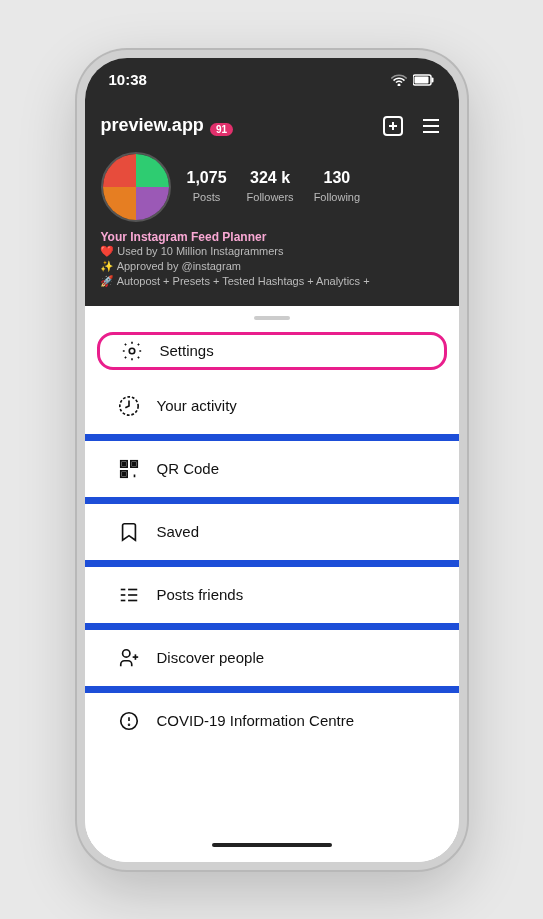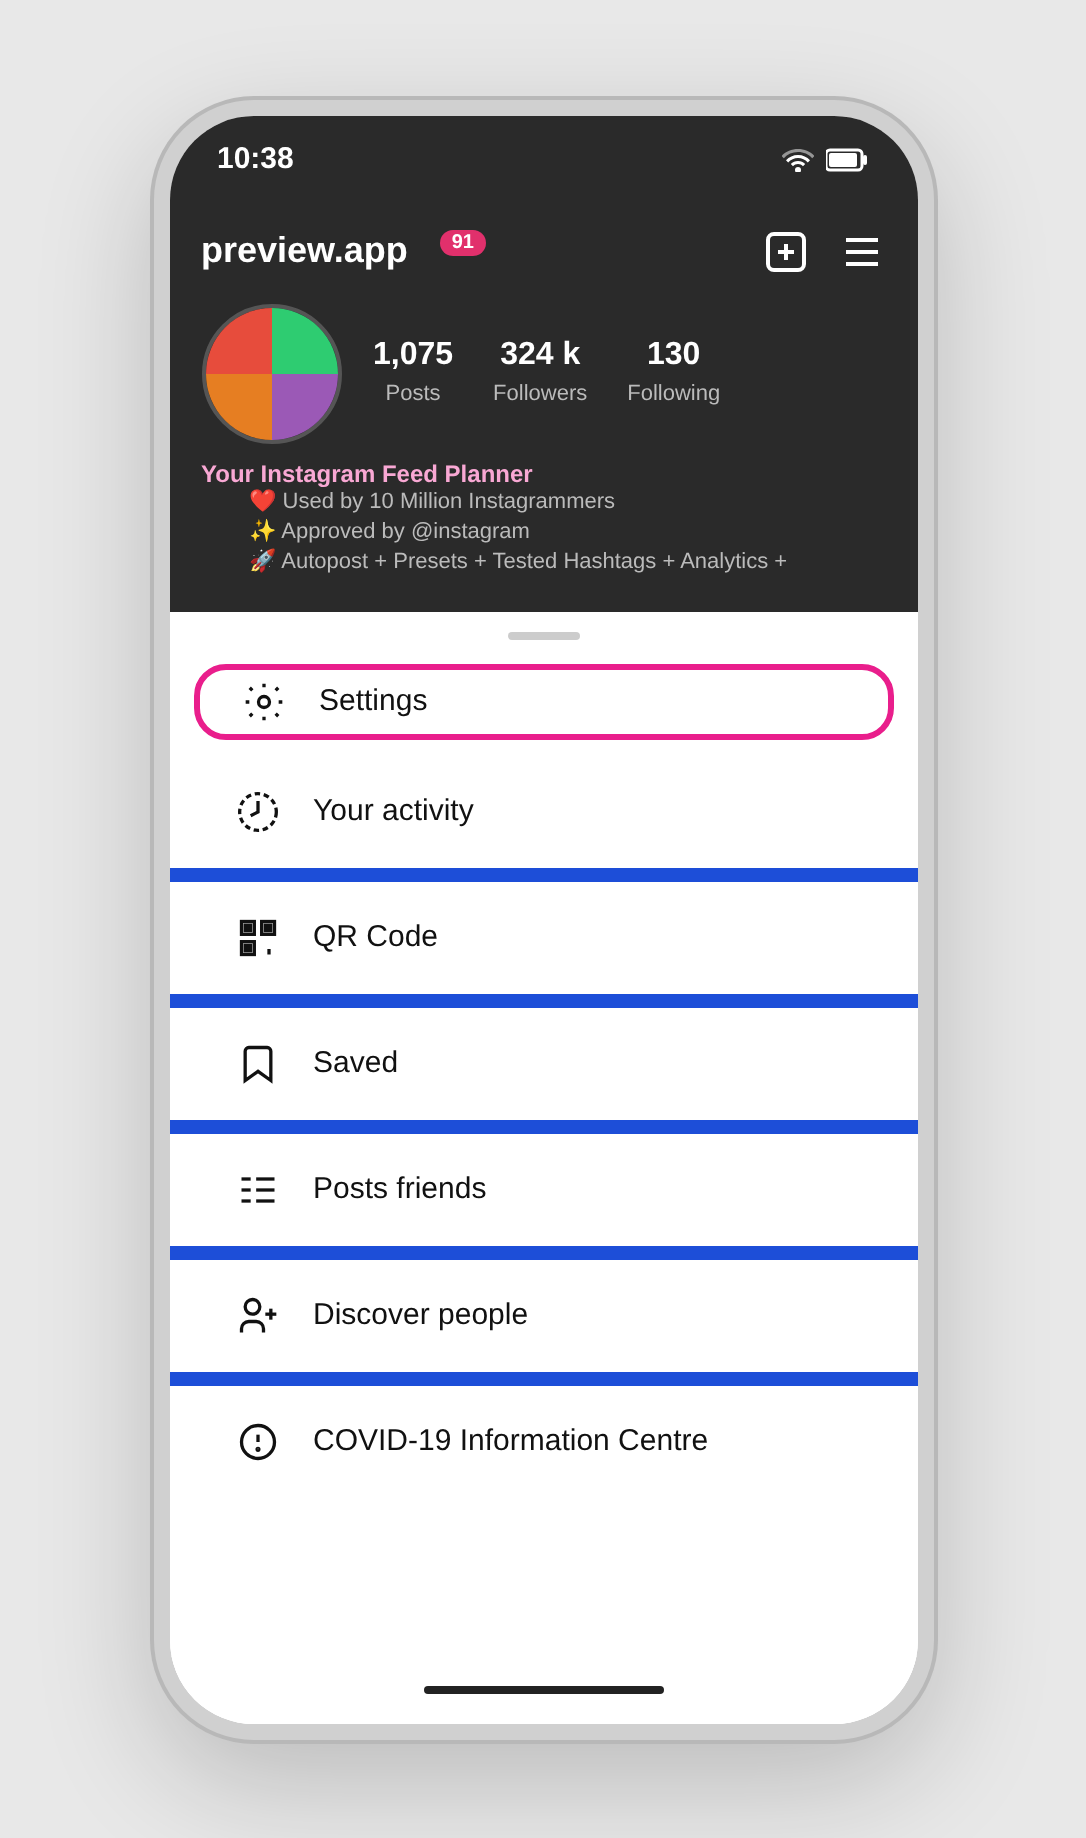--- a/index.html
+++ b/index.html
@@ -72,22 +72,22 @@
 
     .profile-header {
       display: flex;
       justify-content: space-between;
       align-items: center;
       margin-bottom: 14px;
     }
 
     .profile-username-row {
       display: flex;
-      align-items: flex-start;
-      gap: 16px;
+      align-items: flex-end;
+      gap: 6px;
     }
 
     .profile-username {
       color: #fff;
       font-size: 18px;
       font-weight: 700;
     }
 
     .notification-badge {
       background: #e1306c;
@@ -160,21 +160,20 @@
     .bio-name {
       color: #f9a8d4;
       font-size: 12px;
       font-weight: 600;
     }
 
     .bio-text {
       color: #bbb;
       font-size: 11px;
       line-height: 1.4;
-      margin-left: 24px;
     }
 
     
     .drawer-area {
       background: #ffffff;
       flex: 1;
       border-radius: 16px 16px 0 0;
       overflow: hidden;
       display: flex;
       flex-direction: column;

